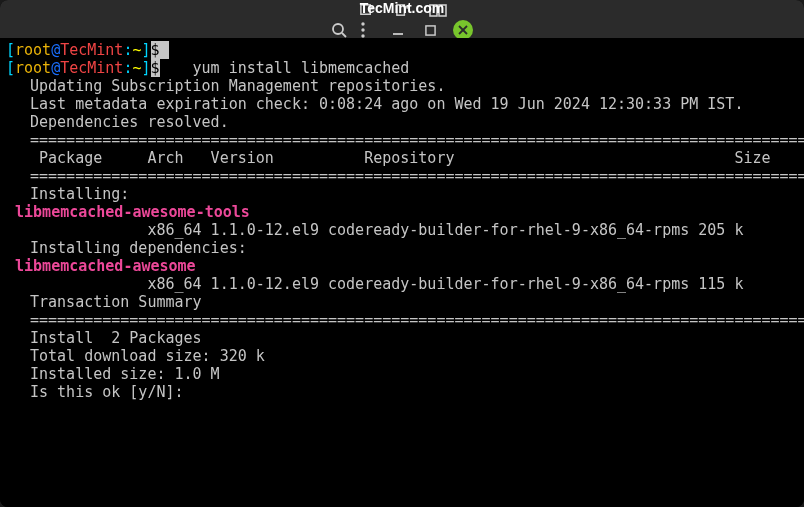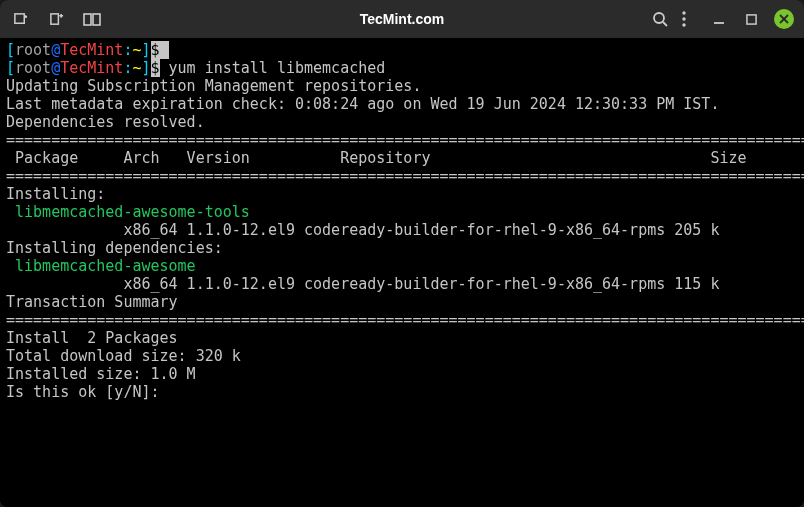--- a/index.html
+++ b/index.html
@@ -23,20 +23,21 @@
       display: flex;
       flex-direction: column;
     }
     .titlebar {
       background: #2b2b2b;
       height: 38px;
       display: flex;
       align-items: center;
       padding: 0 10px;
       justify-content: space-between;
+      flex-direction: column;
     }
     .titlebar-left {
       display: flex;
       align-items: center;
       gap: 16px;
     }
     .titlebar-left .icon {
       color: #ccc;
       font-size: 14px;
       cursor: pointer;
@@ -100,27 +101,27 @@
       background: #000;
       color: #c5c5c5;
       font-family: "DejaVu Sans Mono", "Liberation Mono", monospace;
       font-size: 15px;
       line-height: 1.2;
       padding: 3px 6px;
       white-space: pre;
       overflow: hidden;
     }
     .prompt-bracket { color: #00d5ff; }
-    .prompt-user { color: #a3a3a3; }
+    .prompt-user { color: #eab308; }
     .prompt-at { color: #1a6fff; }
     .prompt-host { color: #ef4444; }
     .prompt-path { color: #ffff00; }
     .invert { background:#c5c5c5; color:#000; }
-    .pkgname { color: #22c55e; }
-    .white { color: #c5c5c5; }
+    .pkgname { color: #ec4899; font-weight: bold; }
+    .white { color: #c5c5c5; padding-left: 24px; }
     .row { display:block; }
   </style>
 </head>
 <body>
 
 <div class="window">
   <div class="titlebar">
     <div class="titlebar-left">
       <span class="icon">
         <svg width="15" height="15" viewBox="0 0 16 16" fill="none" stroke="#ccc" stroke-width="1.6">

